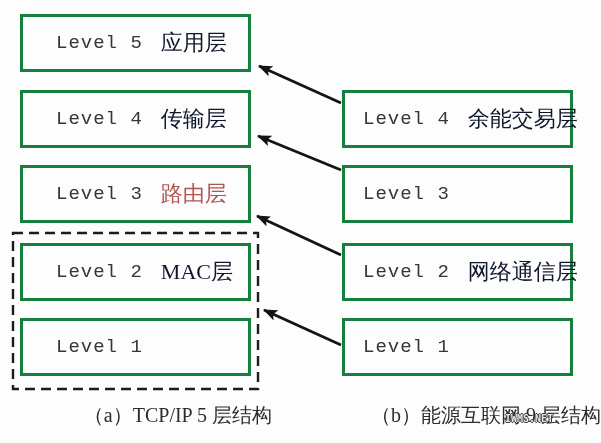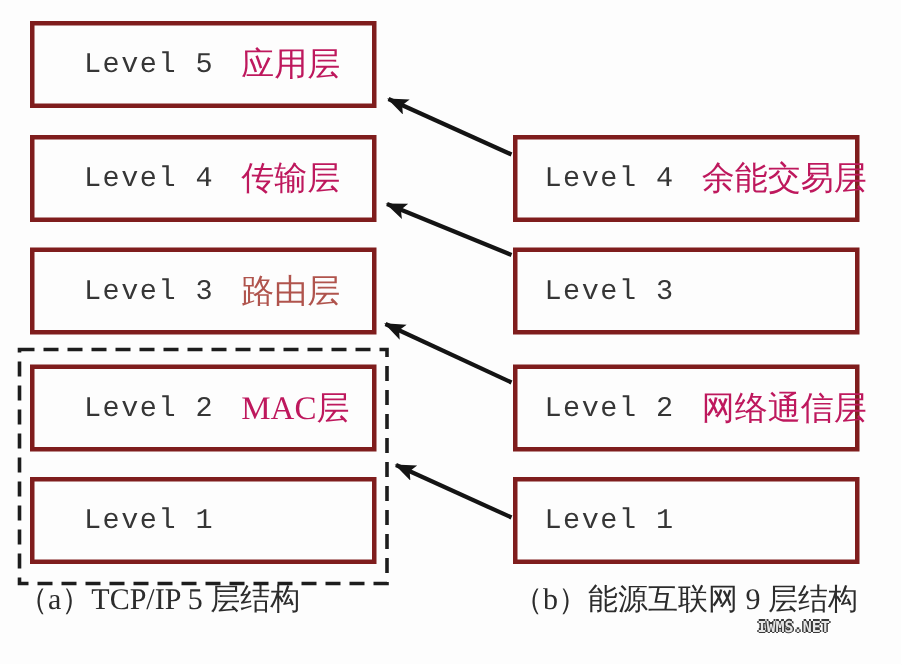--- a/index.html
+++ b/index.html
@@ -18,48 +18,48 @@
   svg.arrow-layer {
     position: absolute;
     left: 0; top: 0;
     width: 601px; height: 443px;
   }
   .box {
     position: absolute;
     box-sizing: border-box;
     width: 231px;
     height: 58px;
-    border: 3px solid #7f1d1d;
+    border: 3px solid #15803d;
     background: #fdfdfd;
     display: flex;
     align-items: center;
     white-space: nowrap;
   }
   .box.left  { left: 20px;  padding-left: 33px; }
   .box.right { left: 342px; padding-left: 18px; }
   .lvl {
     font-family: "Liberation Mono", "DejaVu Sans Mono", monospace;
     font-size: 19px;
     letter-spacing: 1px;
     color: #363636;
   }
   .nm {
     font-family: "Liberation Serif", "DejaVu Serif", serif;
     font-size: 22px;
     margin-left: 18px;
-    color: #be185d;
+    color: #0f172a;
   }
   .nm.hl { color: var(--hl, #b0544d); }
   .caption {
     position: absolute;
-    top: 386px;
+    top: 401px;
     height: 28px;
     font-size: 20px;
     color: #2c2c2c;
-    text-align: left;
+    text-align: right;
     line-height: 28px;
     white-space: nowrap;
   }
   .caption.a { left: 12px;  width: 260px; }
   .caption.b { left: 342px; width: 259px; }
   .watermark {
     position: absolute;
     left: 505px;
     top: 413px;
     font-family: "DejaVu Sans Mono", "Liberation Mono", monospace;

